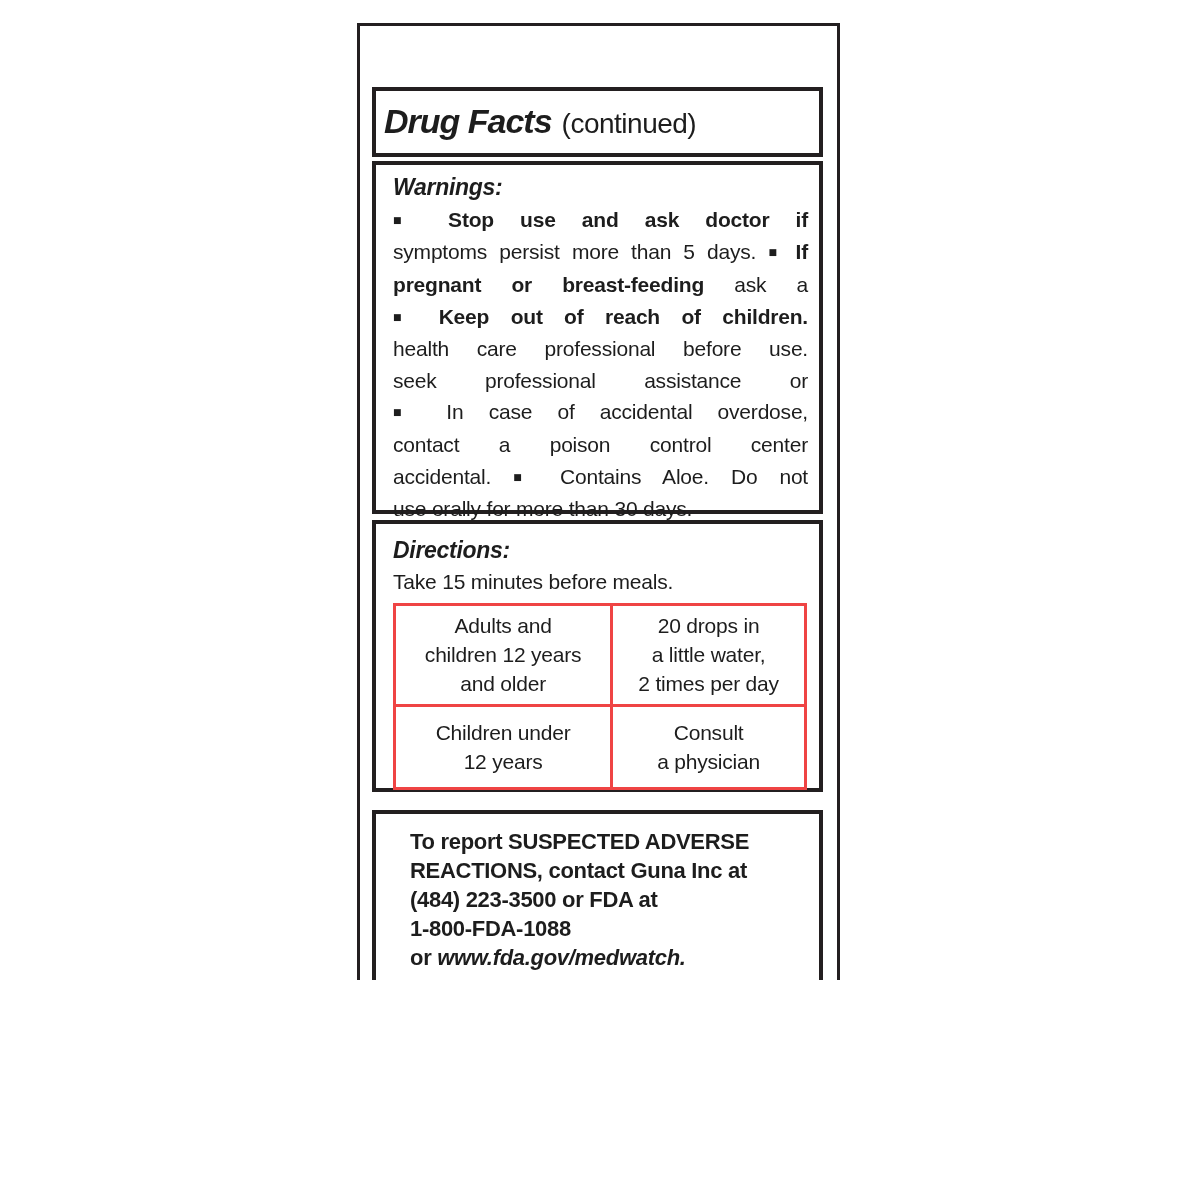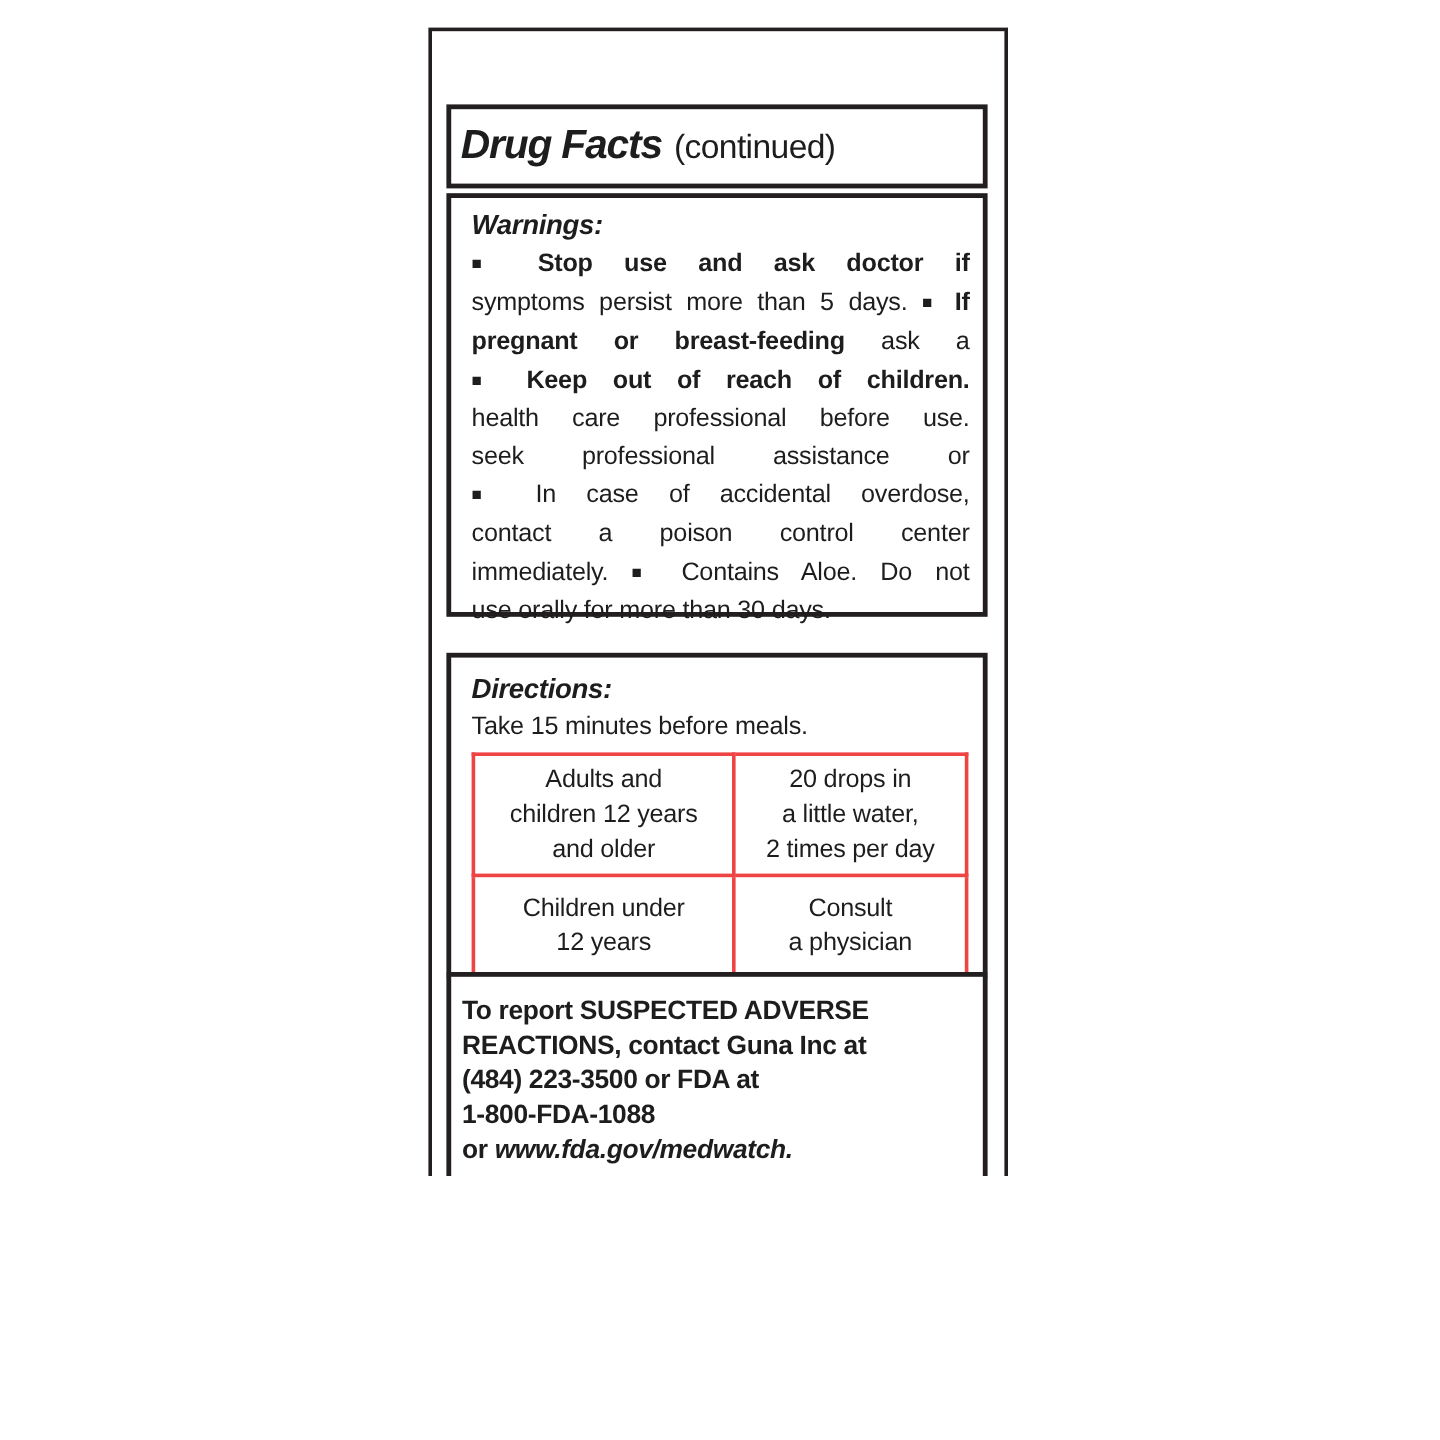--- a/index.html
+++ b/index.html
@@ -30,22 +30,22 @@
     display: flex; align-items: baseline;
     padding-left: 8px; white-space: nowrap; overflow: hidden;
   }
   .df-title {
     font-size: 34px; font-weight: bold; font-style: italic;
     letter-spacing: -1px; line-height: 60px;
   }
   .df-cont { font-size: 28px; margin-left: 10px; letter-spacing: -0.5px; }
 
   .warnings-box  { left: 372px; top: 161px; width: 451px; height: 353px; padding: 7px 11px 0 17px; }
-  .directions-box{ left: 372px; top: 520px; width: 451px; height: 272px; padding: 11px 12px 0 17px; margin-top: 24px; }
-  .adverse-box   { left: 372px; top: 810px; width: 451px; height: 174px; padding: 13px 11px 0 9px; }
+  .directions-box{ left: 372px; top: 520px; width: 451px; height: 272px; padding: 11px 12px 0 17px; }
+  .adverse-box   { left: 372px; top: 810px; width: 451px; height: 174px; padding: 13px 11px 0 34px; }
   .tamper-box    { left: 372px; top: 988px; width: 451px; height: 83px;  padding: 9px 11px 0 21px; }
 
   .section-heading {
     font-size: 23px; font-weight: bold; font-style: italic;
     line-height: 31.5px; letter-spacing: -0.3px;
   }
   .body-text { font-size: 21px; line-height: 31.5px; letter-spacing: -0.2px; }
   .tl { min-height: 31.5px; }
   .just { text-align: justify; text-align-last: justify; text-justify: inter-word; }
   .b { font-weight: bold; }
@@ -89,21 +89,21 @@
     <div class="section-heading">Warnings:</div>
     <div class="body-text">
         <div class="tl just"><span class="sq">■</span> <span class="b">Stop use and ask doctor if</span></div>
         <div class="tl just"><span>symptoms persist more than 5 days.</span> <span class="sq">■</span> <span class="b">If</span></div>
         <div class="tl just"><span class="b">pregnant or breast-feeding</span> <span>ask a</span></div>
         <div class="tl just"><span class="sq">■</span> <span class="b">Keep out of reach of children.</span></div>
         <div class="tl just"><span>health care professional before use.</span></div>
         <div class="tl just"><span>seek professional assistance or</span></div>
         <div class="tl just"><span class="sq">■</span> <span>In case of accidental overdose,</span></div>
         <div class="tl just"><span>contact a poison control center</span></div>
-        <div class="tl just"><span>immediately.</span> <span class="sq">■</span> <span>Contains Aloe. Do not</span></div>
+        <div class="tl just"><span>accidental.</span> <span class="sq">■</span> <span>Contains Aloe. Do not</span></div>
         <div class="tl"><span>use orally for more than 30 days.</span></div>
       </div>
   </div>
 
   <div class="box directions-box">
     <div class="section-heading">Directions:</div>
     <div class="intro-line">Take 15 minutes before meals.</div>
     <table class="dosage-table">
       <tbody>
         <tr class="row-1">

